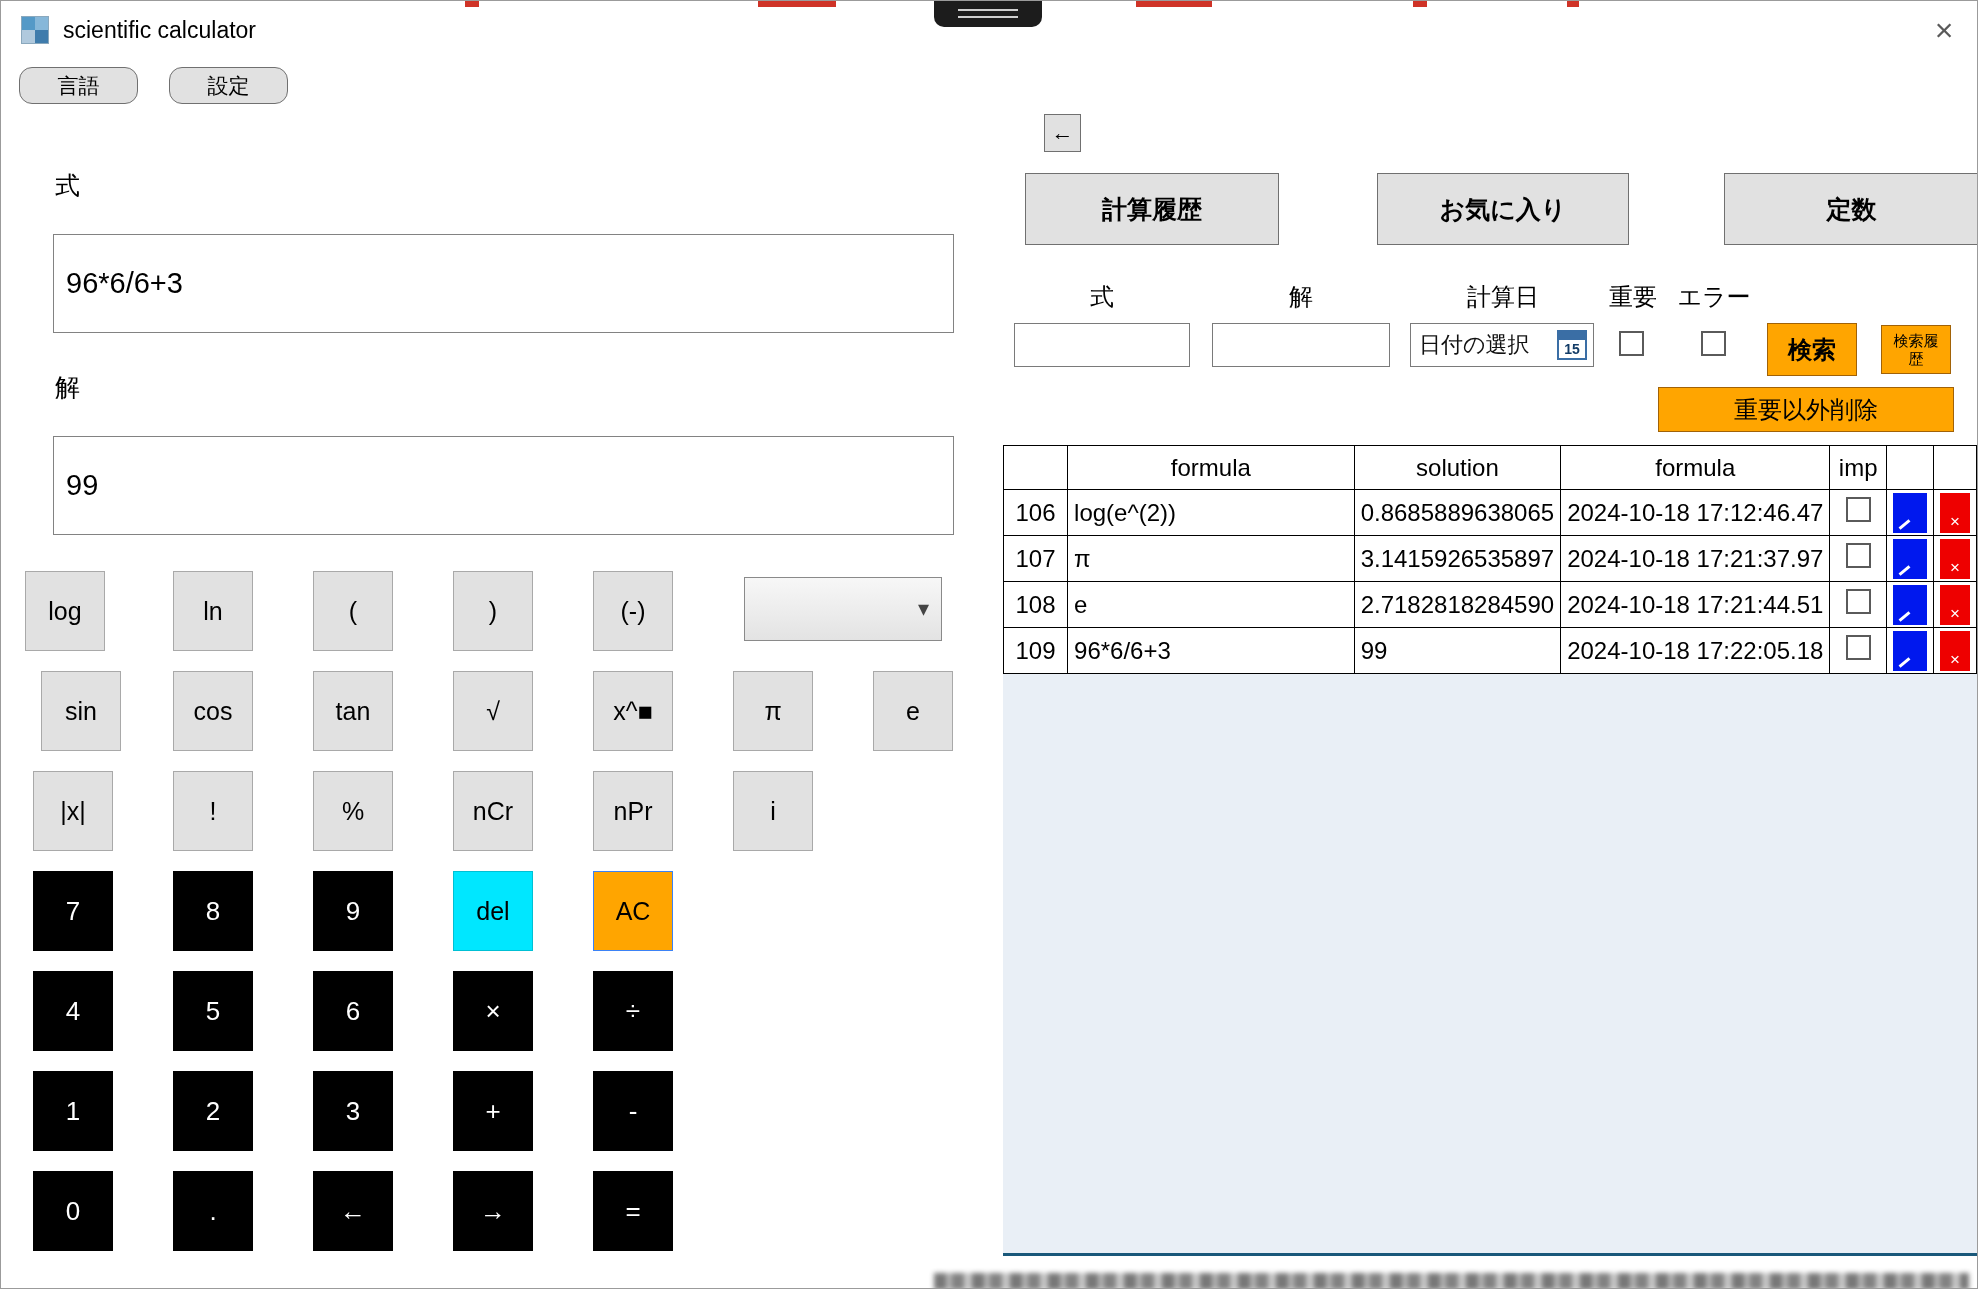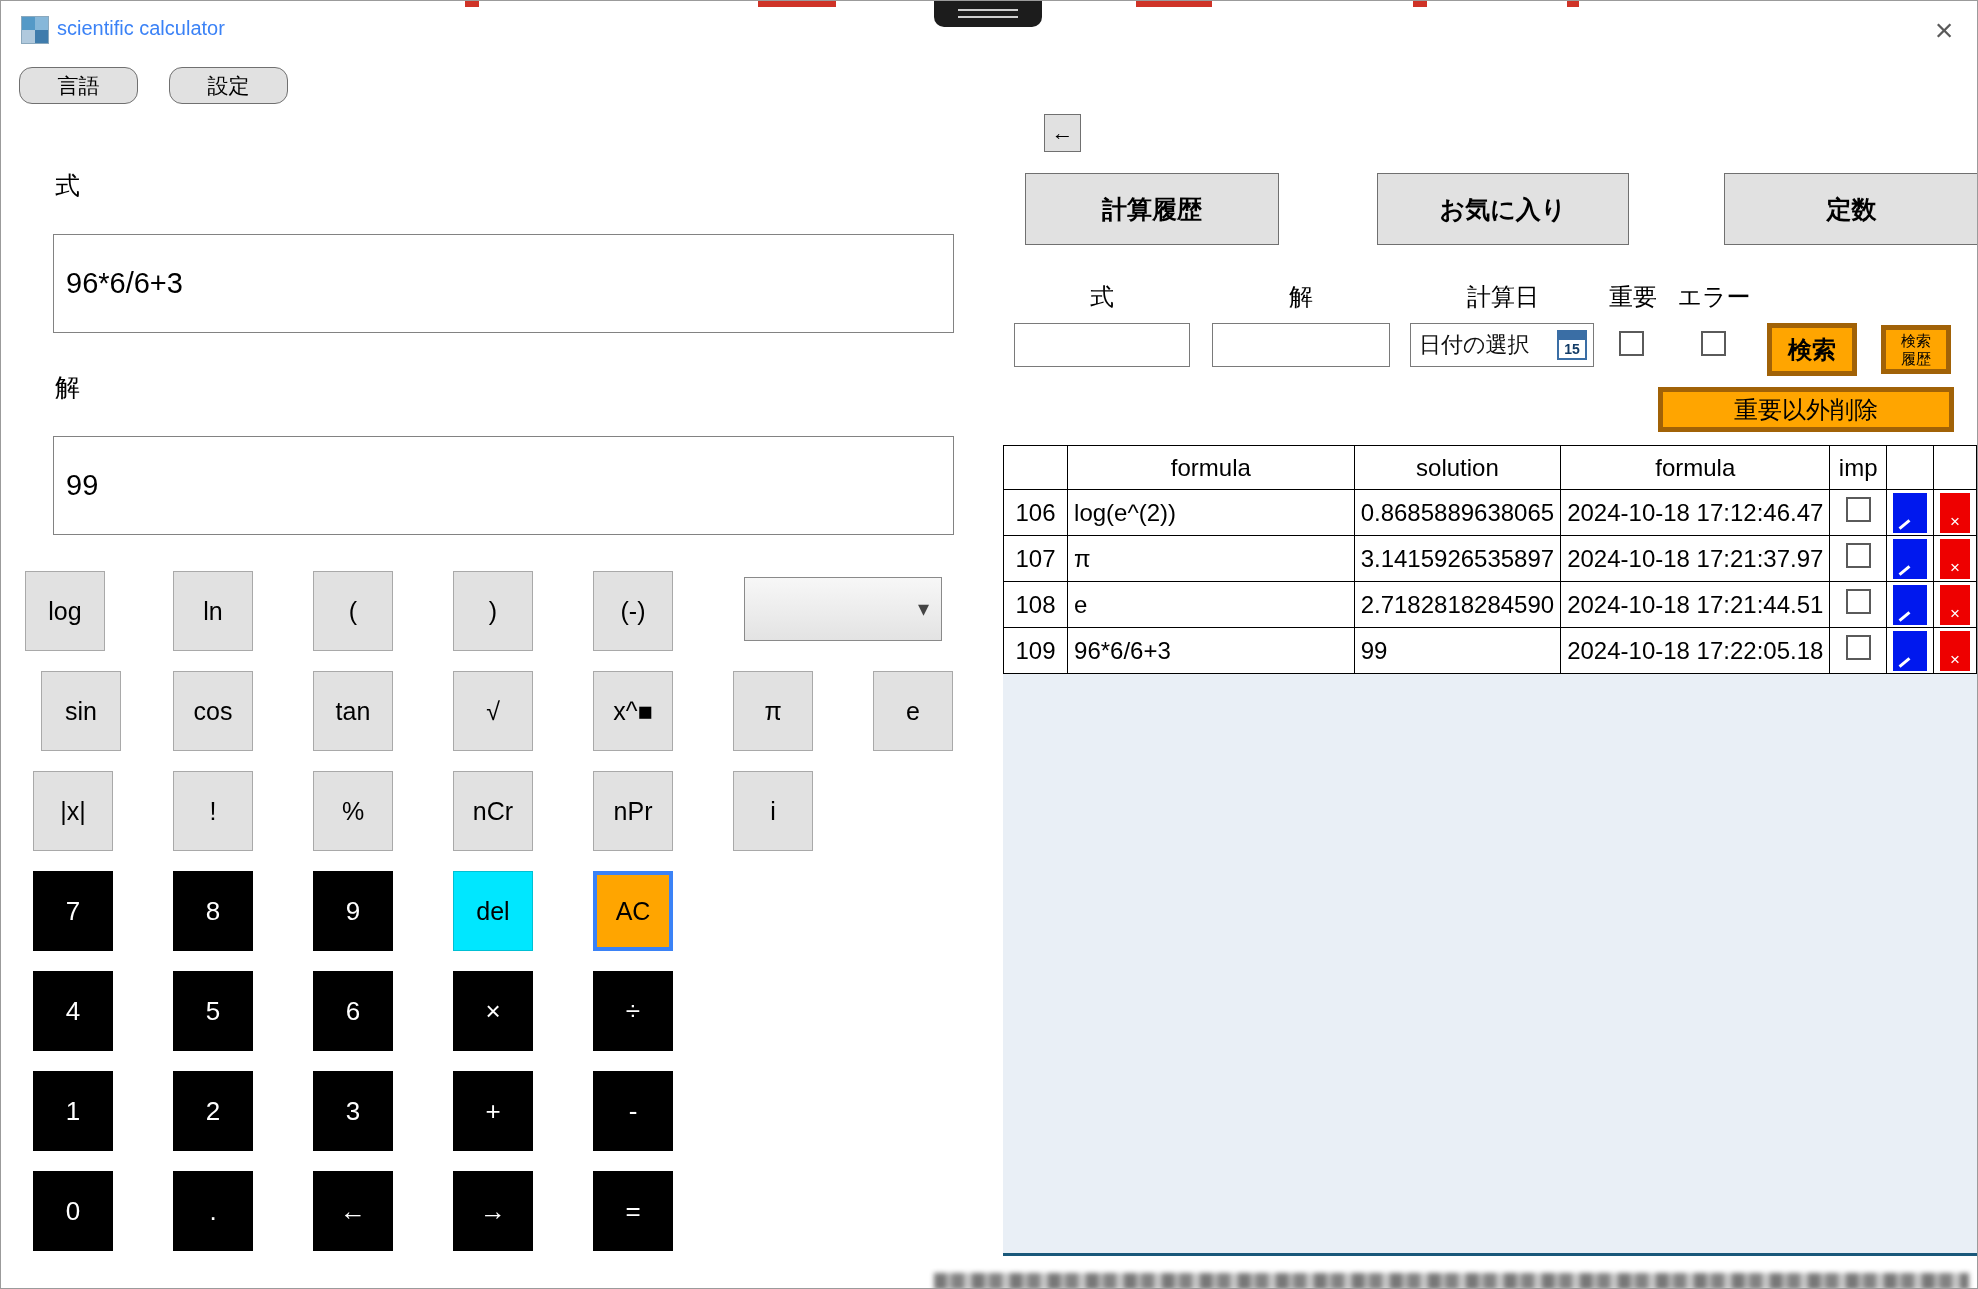--- a/index.html
+++ b/index.html
@@ -8,50 +8,50 @@
 
   
   .sliver{position:absolute;top:0;height:6px;background:#cf3327;}
   .snap-handle{position:absolute;left:933px;top:0;width:108px;height:26px;background:#1c1c1c;border-radius:0 0 10px 10px;}
   .snap-handle i{position:absolute;left:24px;width:60px;height:2px;background:#cfcfcf;}
   .snap-handle i.l1{top:8px}.snap-handle i.l2{top:15px}
 
   
   .app-icon{position:absolute;left:20px;top:15px;width:28px;height:28px;border:1px solid #8aa8bd;box-sizing:border-box;
     background:conic-gradient(#86b7d9 0 25%, #3f7cac 0 50%, #b0c9dd 0 75%, #5499c7 0);}
-  .title{position:absolute;left:56px;top:16px;font-size:20px;color:#3b82f6;}
+  .title{position:absolute;left:62px;top:16px;font-size:23px;color:#000000;}
   .close-x{position:absolute;left:1920px;top:8px;width:46px;height:42px;display:flex;align-items:center;justify-content:center;font-size:32px;color:#5a5a5a;}
 
   .btn-gray{background:#e1e1e1;border:1px solid #707070;display:flex;align-items:center;justify-content:center;box-sizing:border-box;}
   .menu-btn{position:absolute;top:66px;width:119px;height:37px;font-size:21px;border-radius:13px;}
   .tab-btn{position:absolute;top:172px;height:72px;font-size:25px;font-weight:600;}
 
   .fld-label{position:absolute;font-size:25px;}
   .big-input{position:absolute;left:52px;width:901px;height:99px;border:1px solid #828282;background:#fff;font-size:29px;padding:0 12px;box-sizing:border-box;font-family:inherit;color:#000;}
 
   
   .key{position:absolute;width:80px;height:80px;display:flex;align-items:center;justify-content:center;font-size:25px;box-sizing:border-box;}
   .key.fn{background:#e1e1e1;border:1px solid #a9a9a9;color:#000;}
   .key.num{background:#000;color:#fff;border:1px solid #000;font-weight:500;font-size:26px;}
   .key.del{background:#00e7ff;color:#000;border:1px solid #00c0d4;}
-  .key.ac{background:#ffa500;color:#000;border:4px solid #3b82f6;}
+  .key.ac{background:#ffa500;color:#000;border:1px solid #3b82f6;}
   .fn-select{position:absolute;left:743px;top:576px;width:198px;height:64px;background:linear-gradient(#f7f7f7,#e3e3e3);border:1px solid #8a8a8a;box-sizing:border-box;display:flex;align-items:center;justify-content:flex-end;padding-right:12px;}
   .chev{font-size:22px;color:#444;}
 
   
   .back-btn{position:absolute;left:1043px;top:113px;width:37px;height:38px;font-size:22px;}
   .srch-label{position:absolute;top:280px;transform:translateX(-50%);font-size:24px;}
   .srch-input{position:absolute;top:322px;height:44px;border:1px solid #7a7a7a;background:#fff;box-sizing:border-box;font-size:24px;padding:0 6px;font-family:inherit;}
   .date-picker{position:absolute;left:1409px;top:322px;width:184px;height:44px;border:1px solid #7a7a7a;background:#fff;box-sizing:border-box;display:flex;align-items:center;justify-content:space-between;padding:0 6px 0 8px;}
   .date-text{font-size:22px;color:#111;}
   .cal-icon{width:30px;height:30px;border:2px solid #3a6ea5;box-sizing:border-box;background:#fff;position:relative;display:flex;align-items:flex-end;justify-content:center;}
   .cal-icon .top{position:absolute;left:0;top:0;width:100%;height:8px;background:#3a6ea5;}
   .cal-icon .day{font-size:14px;font-weight:bold;color:#123b66;line-height:18px;}
   .cb{appearance:none;-webkit-appearance:none;width:25px;height:25px;border:2px solid #5a5a5a;background:#fff;margin:0;box-sizing:border-box;}
-  .orange-btn{position:absolute;background:#ffa500;border:5px solid #a16207;box-sizing:border-box;display:flex;align-items:center;justify-content:center;color:#000;}
+  .orange-btn{position:absolute;background:#ffa500;border:1px solid #a16207;box-sizing:border-box;display:flex;align-items:center;justify-content:center;color:#000;}
   .panel-bg{position:absolute;left:1002px;top:444px;width:976px;height:810px;background:#e9eff6;}
   .panel-line{position:absolute;left:1002px;top:1252px;width:976px;height:3px;background:#19587a;}
 
   
   .htable{position:absolute;left:1002px;top:444px;border-collapse:collapse;background:#fff;table-layout:fixed;}
   .htable th,.htable td{border:1px solid #000;font-size:24px;font-weight:normal;height:46px;padding:0 6px;box-sizing:border-box;overflow:hidden;white-space:nowrap;}
   .htable th{height:44px;text-align:center;background:#fff;}
   .td-id{text-align:center;padding:0;}
   .td-center{text-align:center;padding:0;}
   .act-blue{width:34px;height:40px;background:#0018ee;margin:0 auto;position:relative;}

